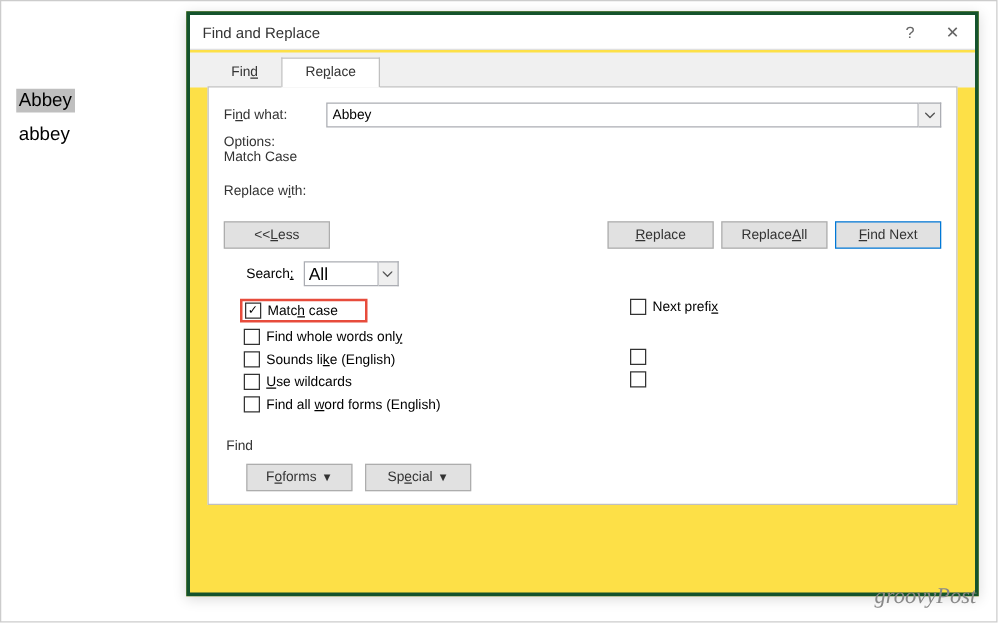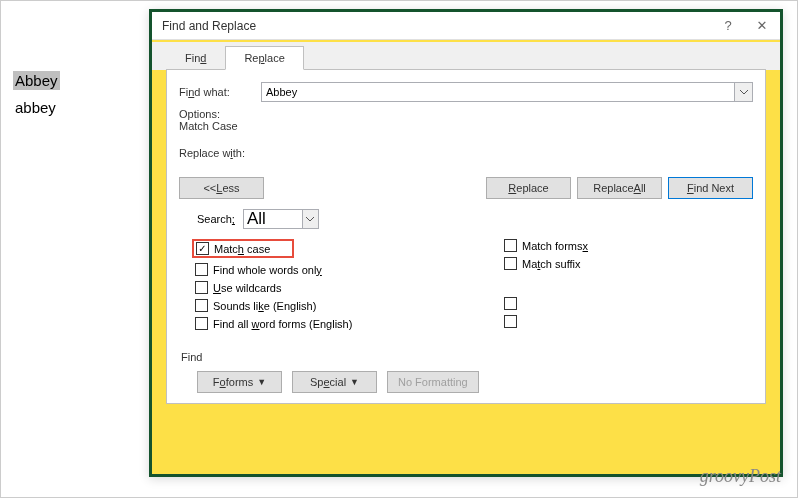--- a/index.html
+++ b/index.html
@@ -56,21 +56,21 @@
       background: #e1e1e1; border: 1px solid #adadad;
       font-size: 11px; color: #333; cursor: default;
       display: inline-flex; align-items: center; justify-content: center;
     }
     .btn.primary { border: 1px solid #0078d7; }
     .spacer { flex: 1; }
     
     .section-label { font-size: 11px; color: #333; margin: 6px 0 8px 2px; }
     
     .search-sub { display: flex; align-items: center; margin-left: 18px; margin-bottom: 10px; gap: 8px; }
-    .small-select { width: 60px; height: 20px; border: 1px solid #abadb3; background: #fff; font-size: 17px; padding: 1px 3px; }
+    .small-select { width: 60px; height: 20px; border: 1px solid #abadb3; background: #fff; font-size: 14px; padding: 1px 3px; }
     .sel-btn { width: 16px; height: 20px; border: 1px solid #abadb3; border-left: none; background: #efefef; display: flex; align-items: center; justify-content: center; }
     
     .checks { display: flex; margin-left: 16px; }
     .checks-col { flex: 1; }
     .check-row { display: flex; align-items: center; margin-bottom: 5px; font-size: 11px; gap: 5px; }
     .checkbox-v { width: 13px; height: 13px; border: 1px solid #333; background: #fff; display: inline-flex; align-items: center; justify-content: center; }
     .checkbox-v.checked::after { content: "✓"; font-size: 10px; line-height: 1; color: #000; }
     .highlight-box { border: 2px solid #e74c3c; padding: 1px 22px 1px 2px; margin-left: -3px; }
     
     .find-section { position: absolute; bottom: 10px; left: 12px; right: 12px; }
@@ -169,39 +169,35 @@
               <span class="checkbox-v checked"></span>
               <span><span>Matc</span><span class="underline">h</span><span> case</span></span>
             </span>
           </div>
           <div class="check-row">
             <span class="checkbox-v"></span>
             <span><span>Find whole words onl</span><span class="underline">y</span></span>
           </div>
           <div class="check-row">
             <span class="checkbox-v"></span>
+            <span><span>Sounds li</span><span class="underline">k</span><span>e (English)</span></span>
+          </div>
+          <div class="check-row">
+            <span class="checkbox-v"></span>
             <span><span class="underline">U</span><span>se wildcards</span></span>
           </div>
           <div class="check-row">
             <span class="checkbox-v"></span>
-            <span><span>Sounds li</span><span class="underline">k</span><span>e (English)</span></span>
-          </div>
-          <div class="check-row">
-            <span class="checkbox-v"></span>
             <span><span>Find all </span><span class="underline">w</span><span>ord forms (English)</span></span>
           </div>
         </div>
         <div class="checks-col" style="padding-left:60px;">
           <div class="check-row">
             <span class="checkbox-v"></span>
-            <span><span>Match forms</span><span class="underline">x</span></span>
-          </div>
-          <div class="check-row">
-            <span class="checkbox-v"></span>
-            <span><span>Ma</span><span class="underline">t</span><span>ch suffix</span></span>
+            <span><span>Next prefi</span><span class="underline">x</span></span>
           </div>
           <div style="height:22px;"></div>
           <div class="check-row">
             <span class="checkbox-v"></span>
           </div>
           <div class="check-row">
             <span class="checkbox-v"></span>
           </div>
         </div>
       </div>
@@ -214,20 +210,19 @@
               <span class="underline">o</span>
               <span>forms</span>
               <span class="dropdown-caret">▼</span>
             </div>
           <div class="btn">
               <span>Sp</span>
               <span class="underline">e</span>
               <span>cial</span>
               <span class="dropdown-caret">▼</span>
             </div>
-          <div class="btn disabled">No Formatting</div>
         </div>
       </div>
     </div>
   </div>
 
   <div class="watermark">groovyPost</div>
 </div>
 
 </body></html>

